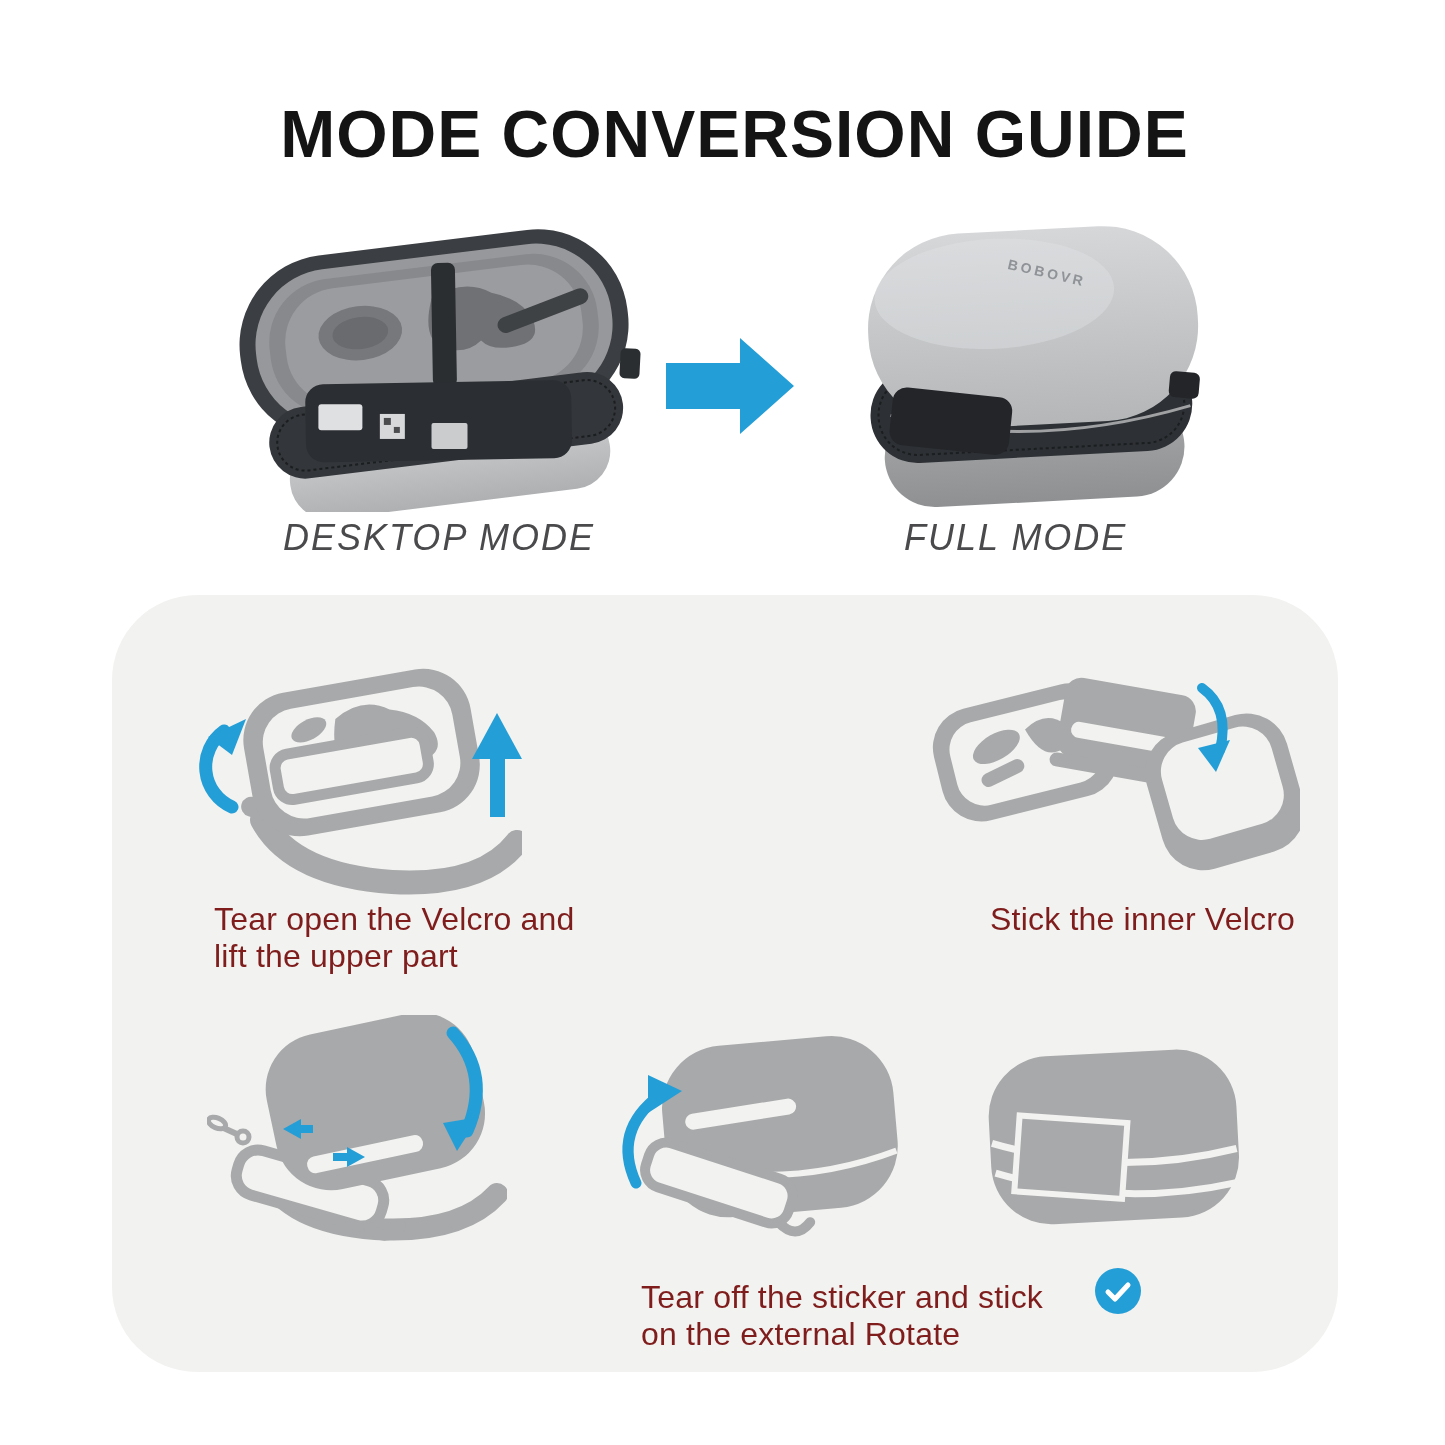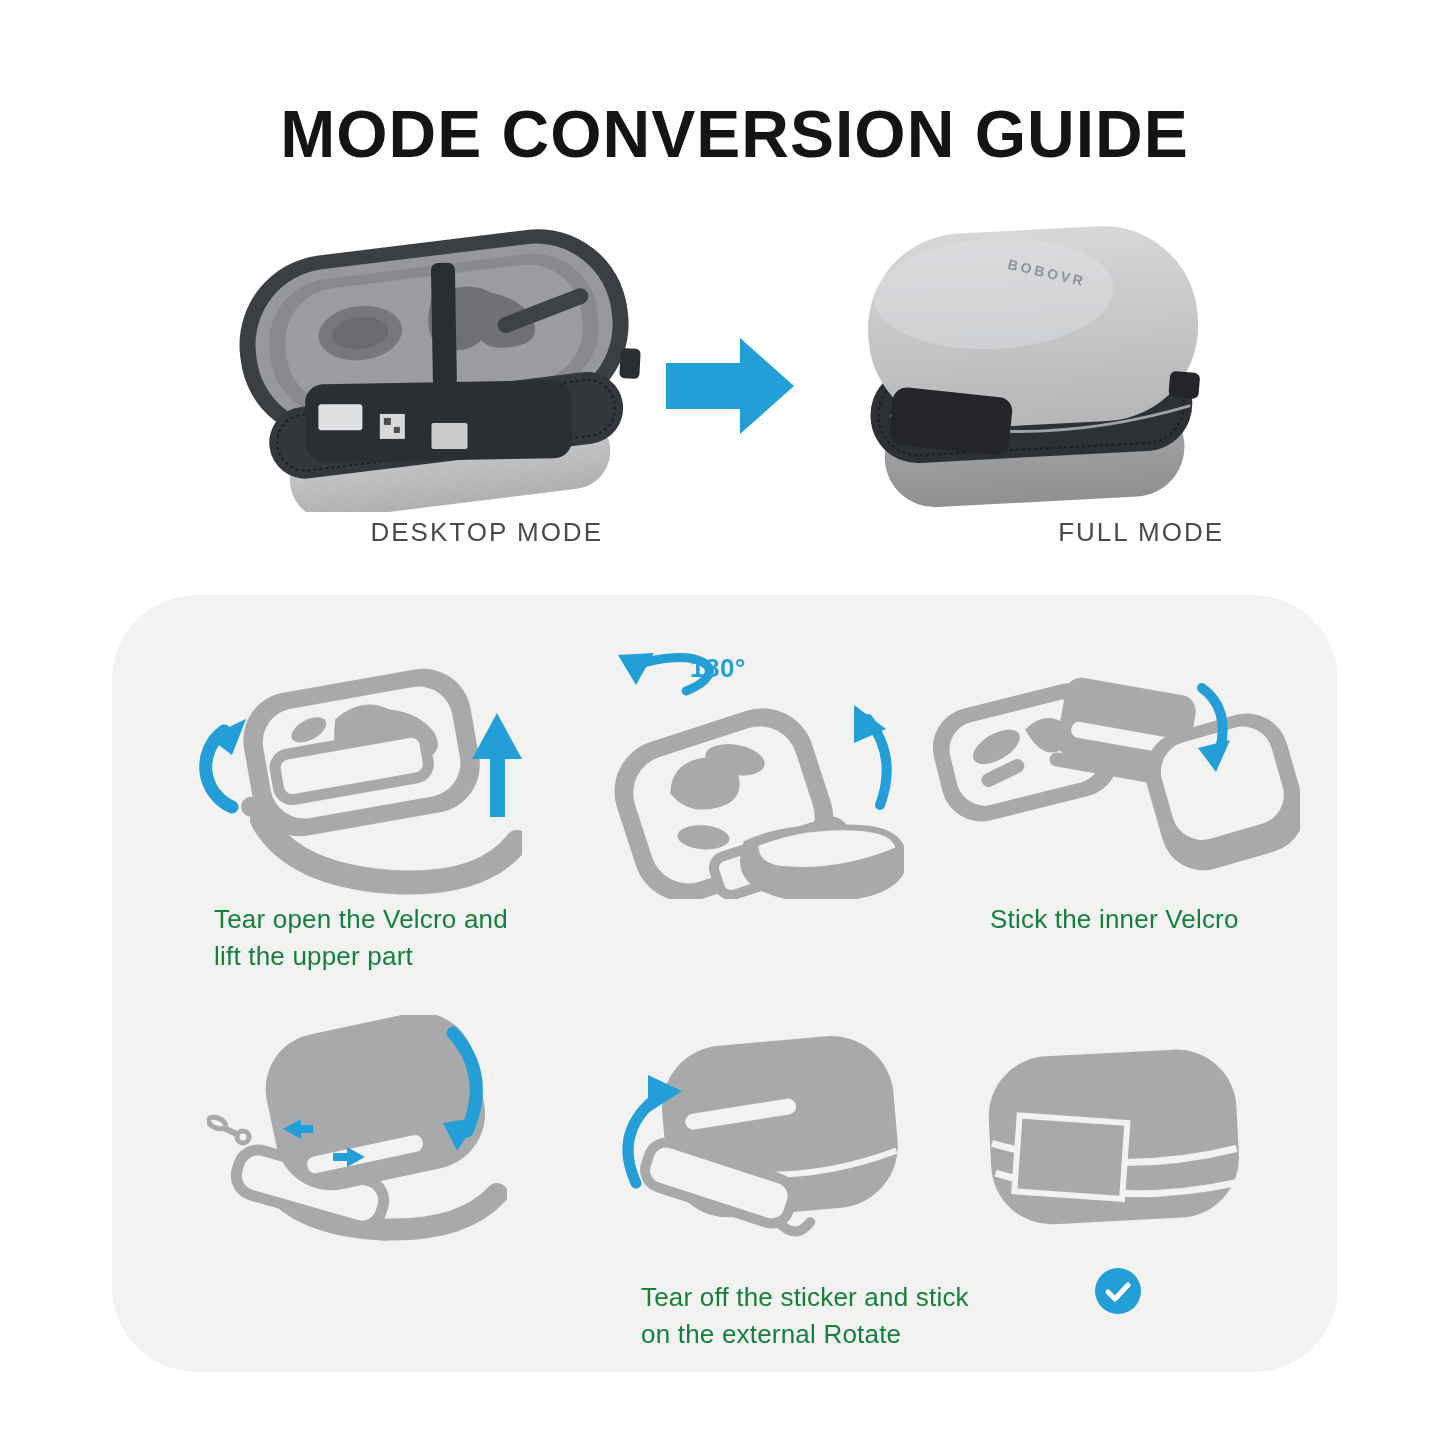--- a/index.html
+++ b/index.html
@@ -8,32 +8,32 @@
     font-family:"Liberation Sans","DejaVu Sans",sans-serif;overflow:hidden;
   }
   .abs{position:absolute;}
   
   .title{
     left:0;top:96px;width:1445px;text-align:center;
     font-size:66px;font-weight:bold;letter-spacing:1px;color:#141414;margin-left:12px;
   }
   
   .mode-label{
-    top:517px;width:320px;text-align:right;
-    font-size:26px;color:#4a4a4c;letter-spacing:2px;
+    top:517px;width:320px;text-align:left;
+    font-size:36px;color:#4a4a4c;letter-spacing:2px;font-style:italic;
   }
   .label-desktop{left:283px;}
   .label-full{left:904px;}
   
   .panel{
     left:112px;top:595px;width:1226px;height:777px;
     background:#f2f2f0;border-radius:85px;
   }
   .caption{
-    font-size:26px;line-height:37px;color:#15803d;letter-spacing:0.2px;
+    font-size:32px;line-height:37px;color:#7f1d1d;letter-spacing:0.2px;
     white-space:nowrap;
   }
   .annot-180{
     font-size:26px;font-weight:bold;color:#249ED6;letter-spacing:0.5px;
   }
   .brand-text{
     font-size:14px;font-weight:600;letter-spacing:3px;color:#8f9296;
     transform:rotate(13deg);transform-origin:left top;
   }
   .check-wrap{width:48px;height:48px;}
@@ -136,41 +136,20 @@
         <rect x="298" y="100" width="15" height="62" fill="#249ED6"></rect>
         <polygon points="305,58 280,104 330,104" fill="#249ED6"></polygon>
       </svg>
     </div>
 
     <div class="abs caption" style="left:102px;top:306px;">
       <div>Tear open the Velcro and</div>
       <div>lift the upper part</div>
     </div>
 
-    <div class="abs" style="left:462px;top:52px;width:330px;height:252px;">
-      <svg width="330" height="252" viewBox="0 0 330 252">
-        <g transform="rotate(-18 150 150)">
-          <rect x="45" y="75" width="205" height="165" rx="52" fill="#a8a9aa"></rect>
-          <rect x="63" y="92" width="169" height="131" rx="38" fill="#f2f2f0"></rect>
-          <path d="M100 130 q10 -28 40 -24 q34 4 30 32 q-4 22 -30 20 q-30 -2 -40 -28z" fill="#a8a9aa"></path>
-          <ellipse cx="172" cy="118" rx="30" ry="15" fill="#a8a9aa" transform="rotate(28 172 118)"></ellipse>
-          <ellipse cx="118" cy="182" rx="26" ry="12" fill="#a8a9aa" transform="rotate(22 118 182)"></ellipse>
-          <rect x="118" y="206" width="135" height="40" rx="12" fill="#f2f2f0" stroke="#a8a9aa" stroke-width="10"></rect>
-        </g>
-        <g transform="rotate(-6 250 210)">
-          <path d="M172 186 q-16 32 10 50 q42 26 108 18 q46 -8 42 -42 q-4 -24 -42 -30 q-74 -12 -118 4z" fill="#a8a9aa"></path>
-          <path d="M186 192 q50 -14 104 -4 q30 6 32 20 q-60 18 -118 6 q-20 -6 -18 -22z" fill="#f2f2f0"></path>
-        </g>
-        <path d="M112 44 A38 15 -10 1 0 64 18" fill="none" stroke="#249ED6" stroke-width="9" stroke-linecap="round"></path>
-        <polygon points="44,8 80,6 62,38" fill="#249ED6"></polygon>
-        <path d="M306 158 q18 -48 -12 -86" fill="none" stroke="#249ED6" stroke-width="10" stroke-linecap="round"></path>
-        <polygon points="280,58 312,82 280,96" fill="#249ED6"></polygon>
-      </svg>
-      <div class="abs annot-180" style="left:116px;top:6px;">180°</div>
-    </div>
 
 
     <div class="abs" style="left:818px;top:65px;width:370px;height:220px;">
       <svg width="370" height="220" viewBox="0 0 370 220">
         <g transform="rotate(-14 95 90)">
           <rect x="5" y="35" width="180" height="115" rx="40" fill="#a8a9aa"></rect>
           <rect x="21" y="50" width="148" height="85" rx="28" fill="#f2f2f0"></rect>
           <ellipse cx="68" cy="80" rx="26" ry="13" fill="#a8a9aa" transform="rotate(-16 68 80)"></ellipse>
           <path d="M100 70 q24 -14 40 4 q12 16 -8 24 q-22 8 -32 -28z" fill="#a8a9aa"></path>
           <rect x="45" y="100" width="46" height="14" rx="7" fill="#a8a9aa" transform="rotate(-12 68 107)"></rect>

